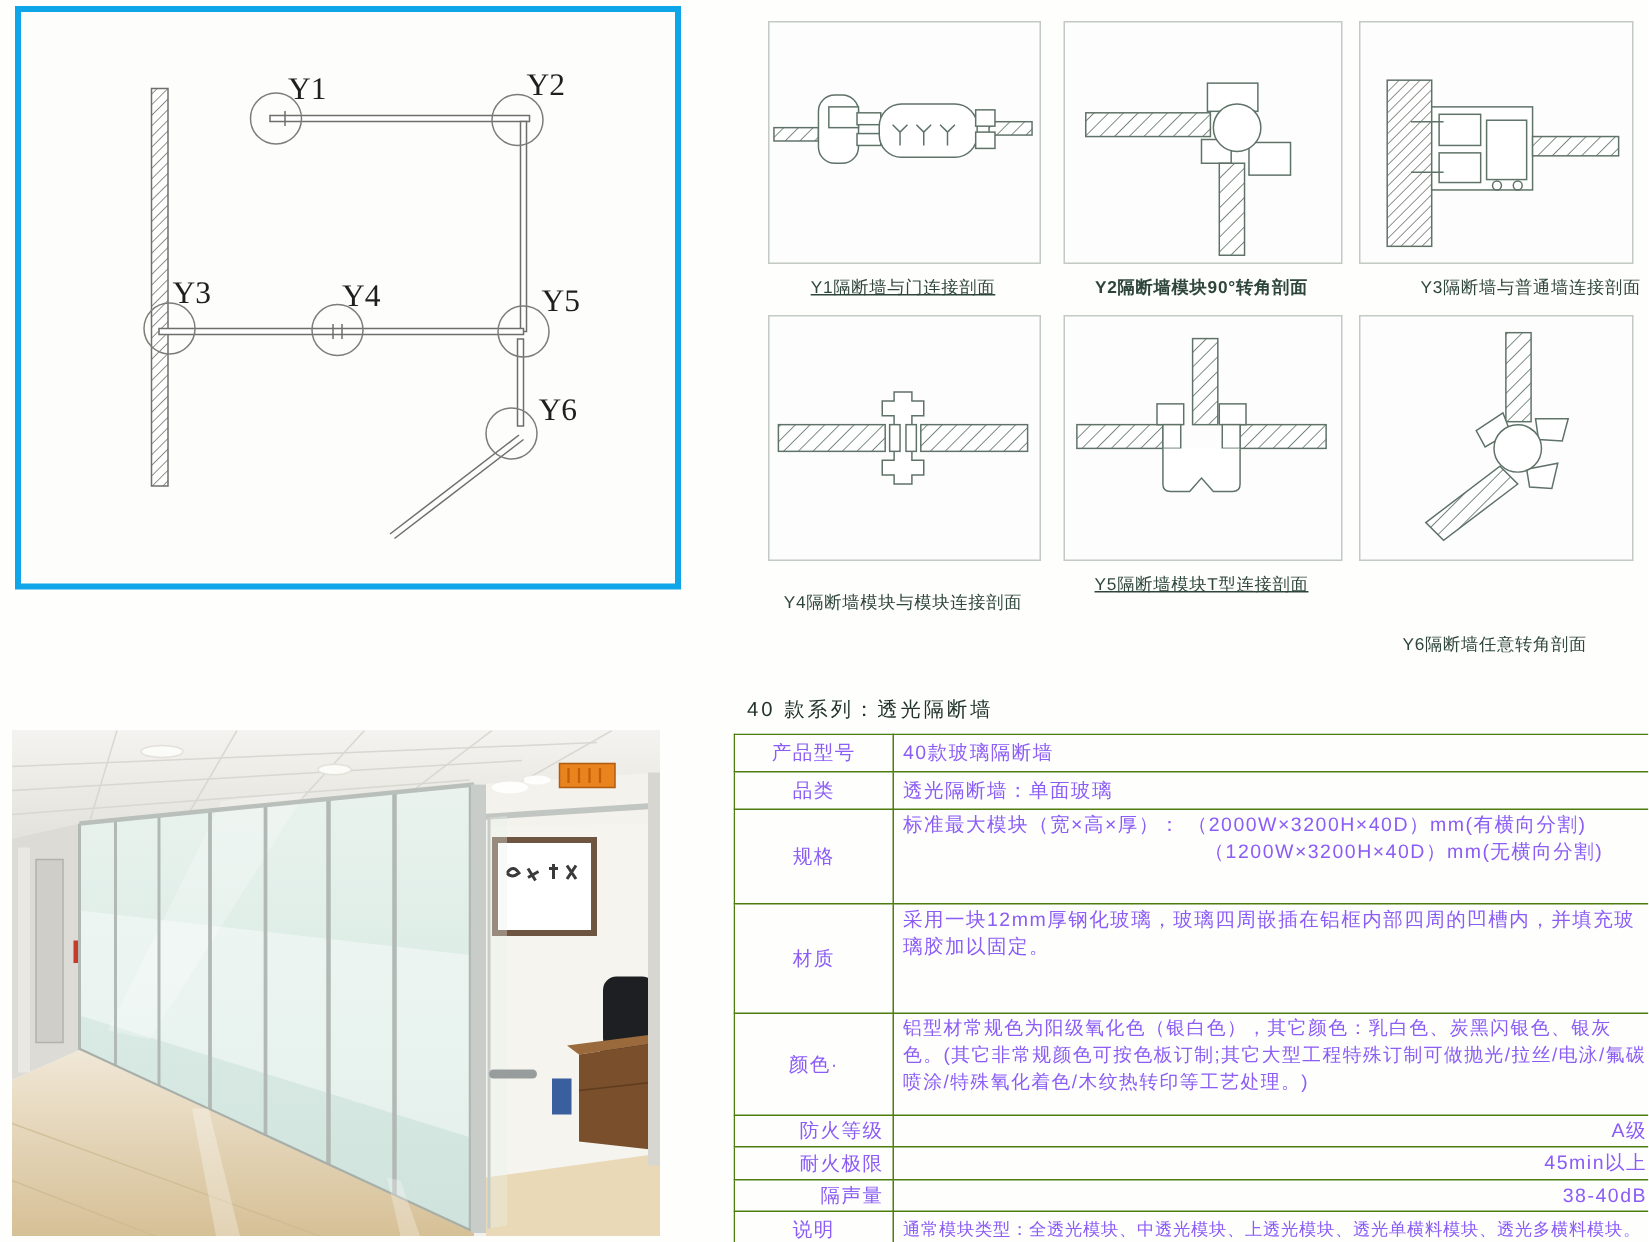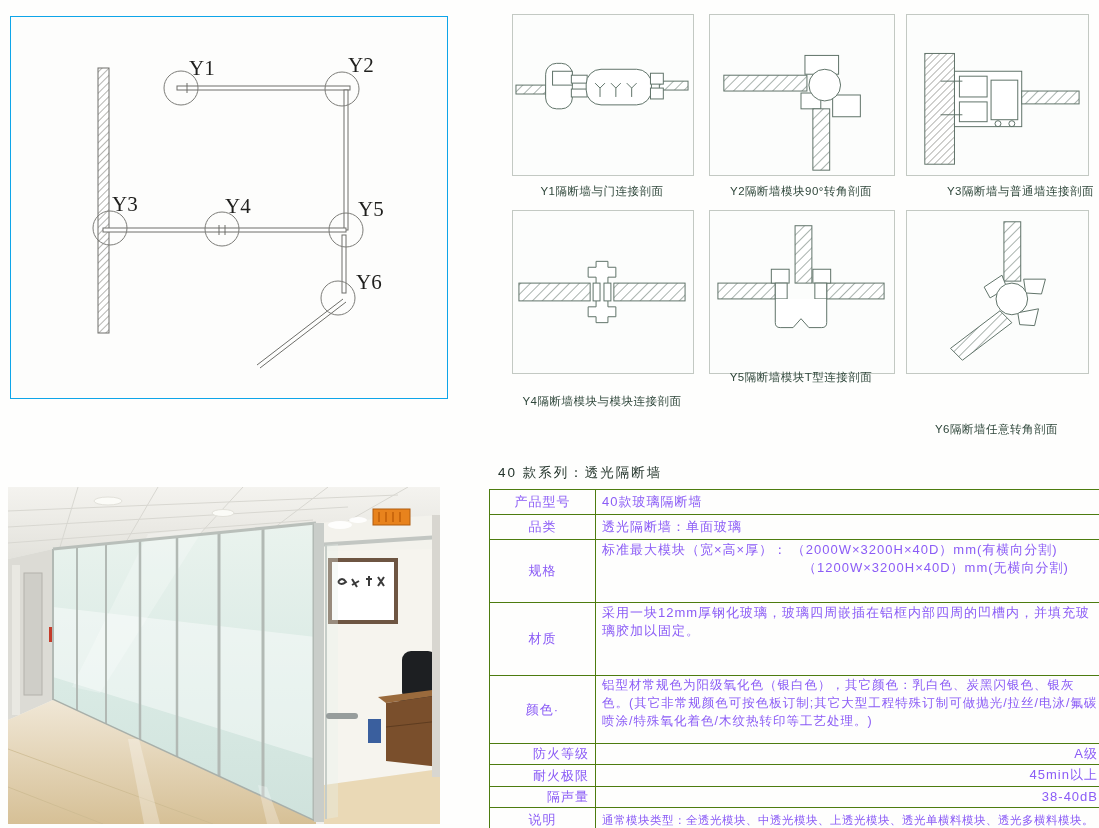--- a/index.html
+++ b/index.html
@@ -1,37 +1,37 @@
 <!DOCTYPE html>
 <html><head>
 <meta charset="utf-8">
 <style>
   html,body{margin:0;padding:0;background:#ffffff;}
   .page{position:relative;width:1099px;height:828px;background:#fefefd;overflow:hidden;
         font-family:"Liberation Sans",sans-serif;color:#23342b;}
 
   
-  .plan-panel{position:absolute;left:10px;top:16px;width:436px;height:381px;
-              border:1px solid #0ea5e9;background:#fdfdfc;}
+  .plan-panel{position:absolute;left:10px;top:4px;width:436px;height:381px;
+              border:4px solid #0ea5e9;background:#fdfdfc;}
 
   
   .detail-box{position:absolute;border:1px solid #c3c9c3;background:#fcfdfc;}
   .b1{left:512px;top:14px;width:180px;height:160px;}
   .b2{left:709px;top:14px;width:184px;height:160px;}
   .b3{left:906px;top:14px;width:181px;height:160px;}
   .b4{left:512px;top:210px;width:180px;height:162px;}
   .b5{left:709px;top:210px;width:184px;height:162px;}
   .b6{left:906px;top:210px;width:181px;height:162px;}
   .caption{position:absolute;height:16px;text-align:center;font-size:11.5px;
            color:#2e463a;letter-spacing:0.5px;white-space:nowrap;}
-  .c1{left:500px;top:184px;width:204px;}
-  .c2{left:699px;top:184px;width:204px;}
+  .c1{left:500px;top:184px;width:204px;text-decoration:underline;}
+  .c2{left:699px;top:184px;width:204px;font-weight:bold;}
   .c3{left:920px;top:184px;width:201px;}
   .c4{left:500px;top:394px;width:204px;}
-  .c5{left:699px;top:370px;width:204px;}
+  .c5{left:699px;top:382px;width:204px;text-decoration:underline;}
   .c6{left:896px;top:382px;width:201px;margin-top:40px;}
 
   
   .photo{position:absolute;left:8px;top:487px;width:432px;height:337px;background:#e9e9e5;}
 
   
   .spec-title{position:absolute;left:498px;top:464px;font-size:13.5px;
               letter-spacing:2px;color:#22332a;}
   .spec-wrap{position:absolute;left:489px;top:489px;width:610px;overflow:hidden;}
   table.spec{border-collapse:collapse;width:616px;table-layout:fixed;}

